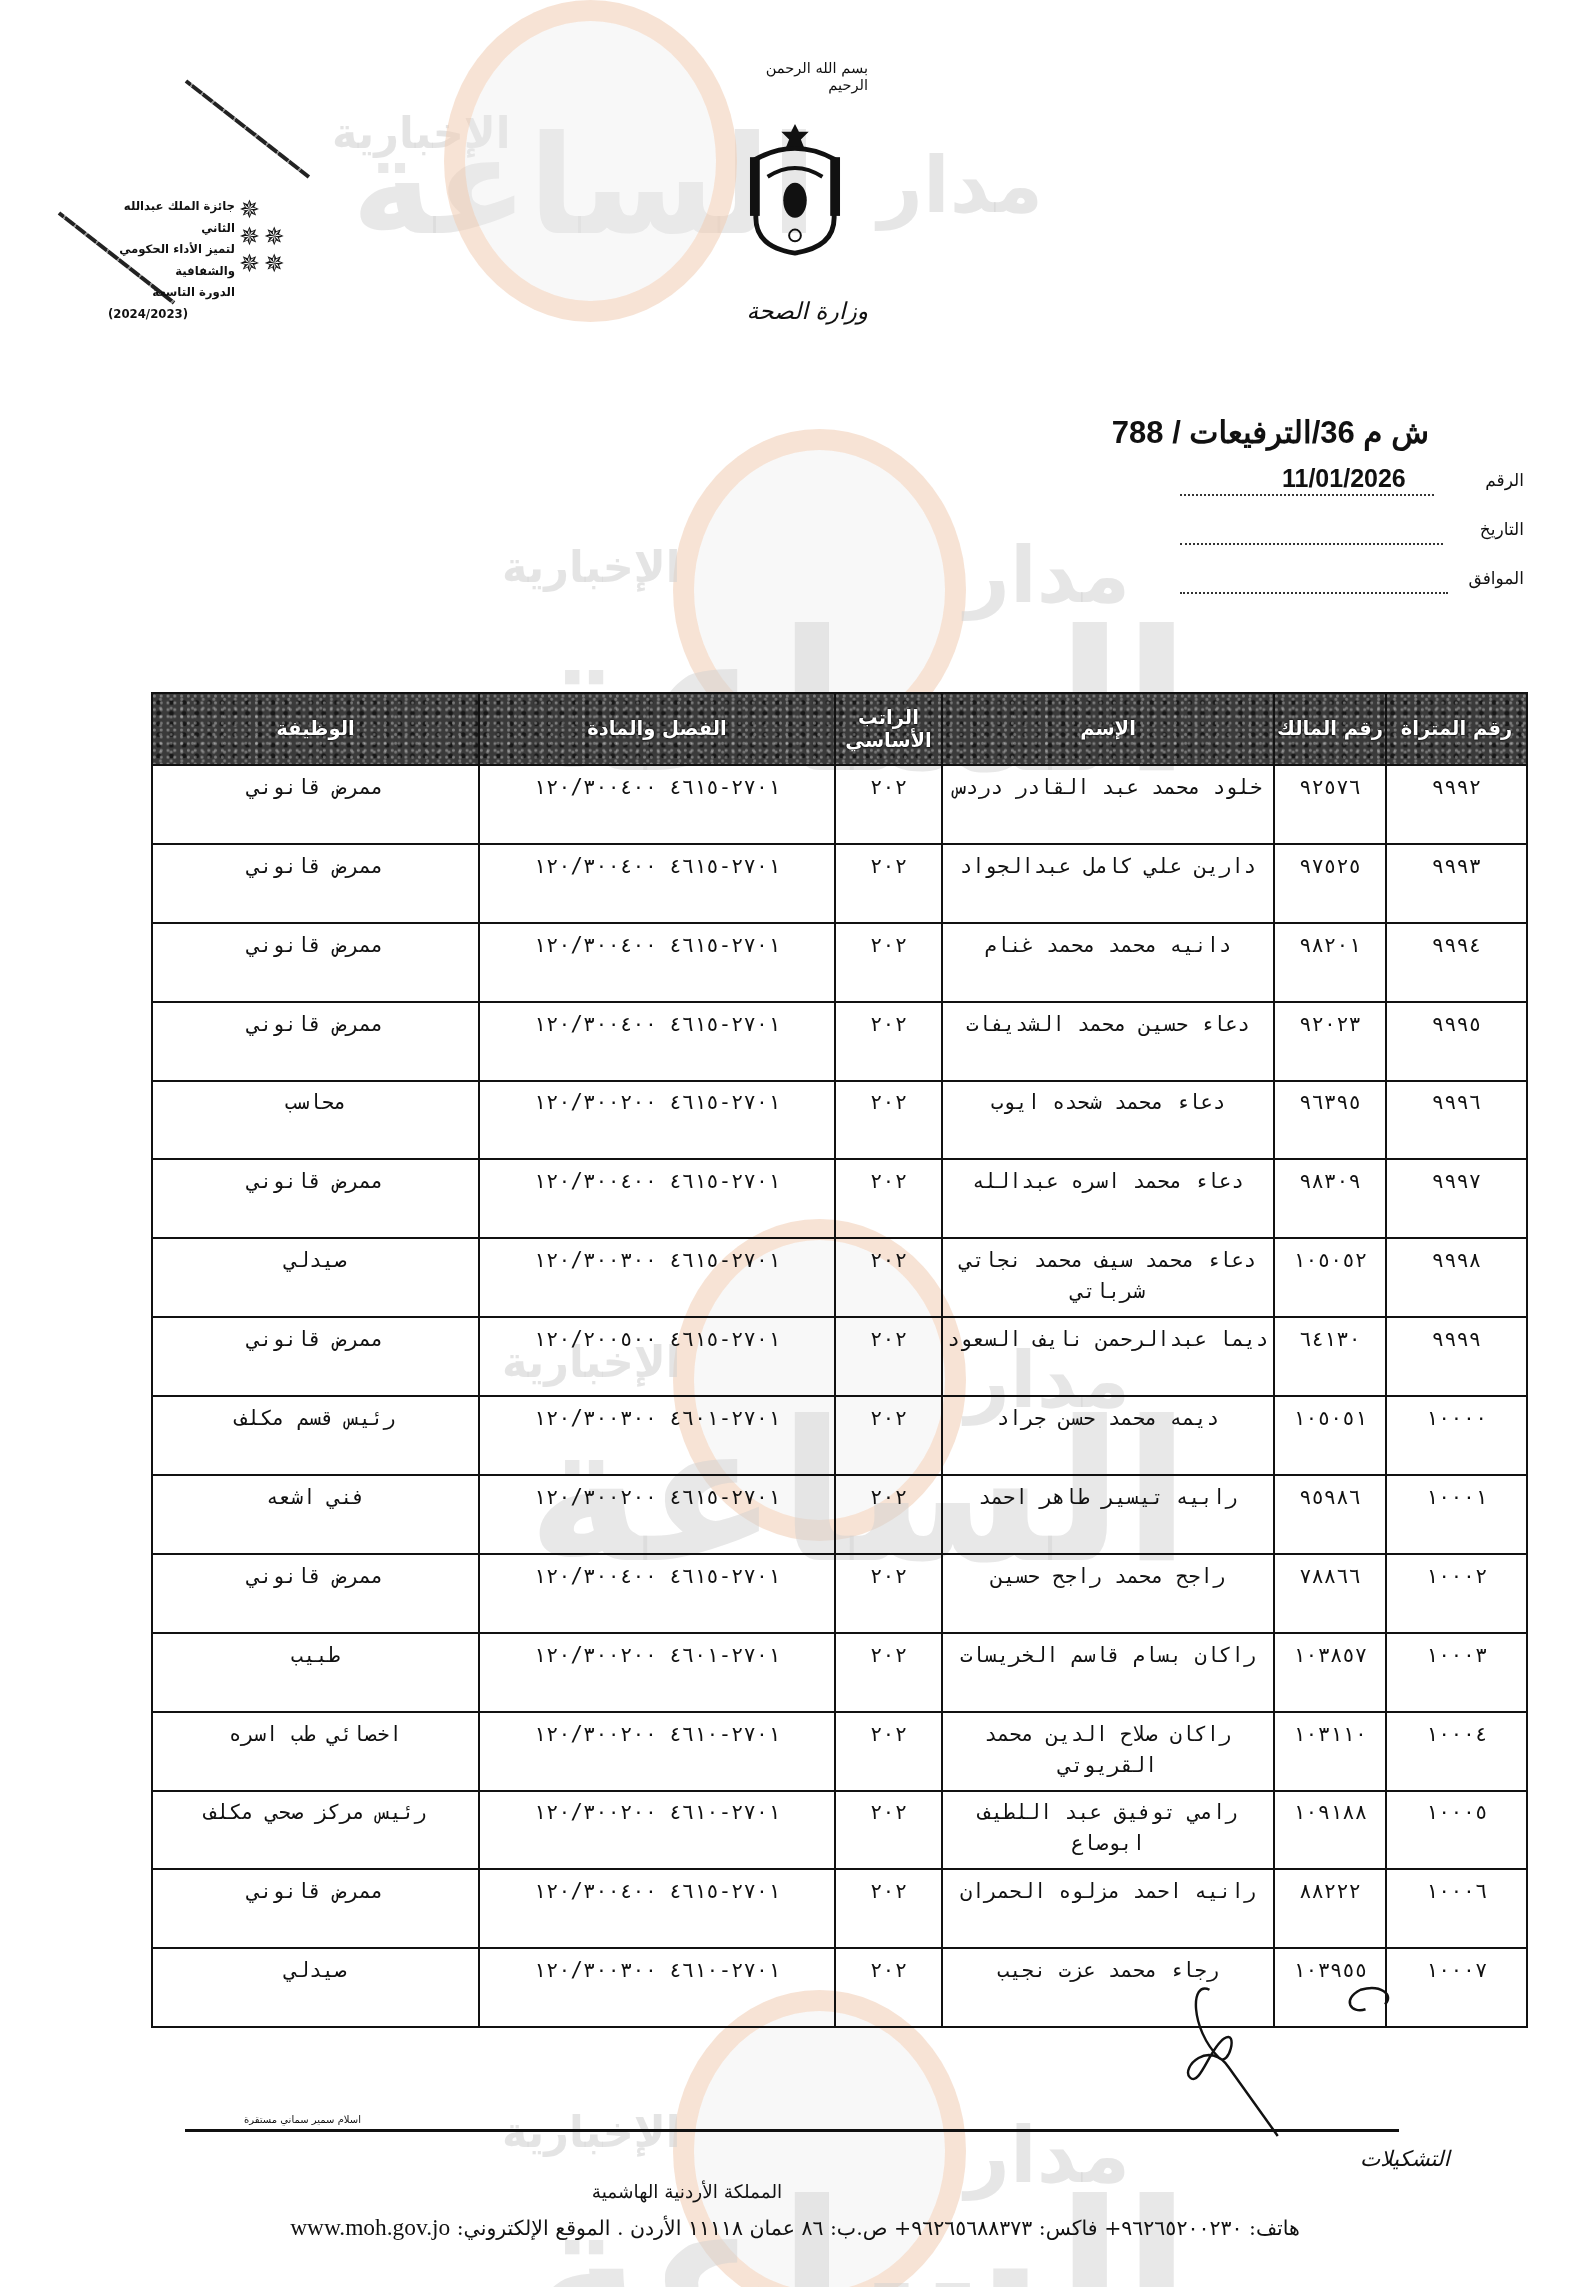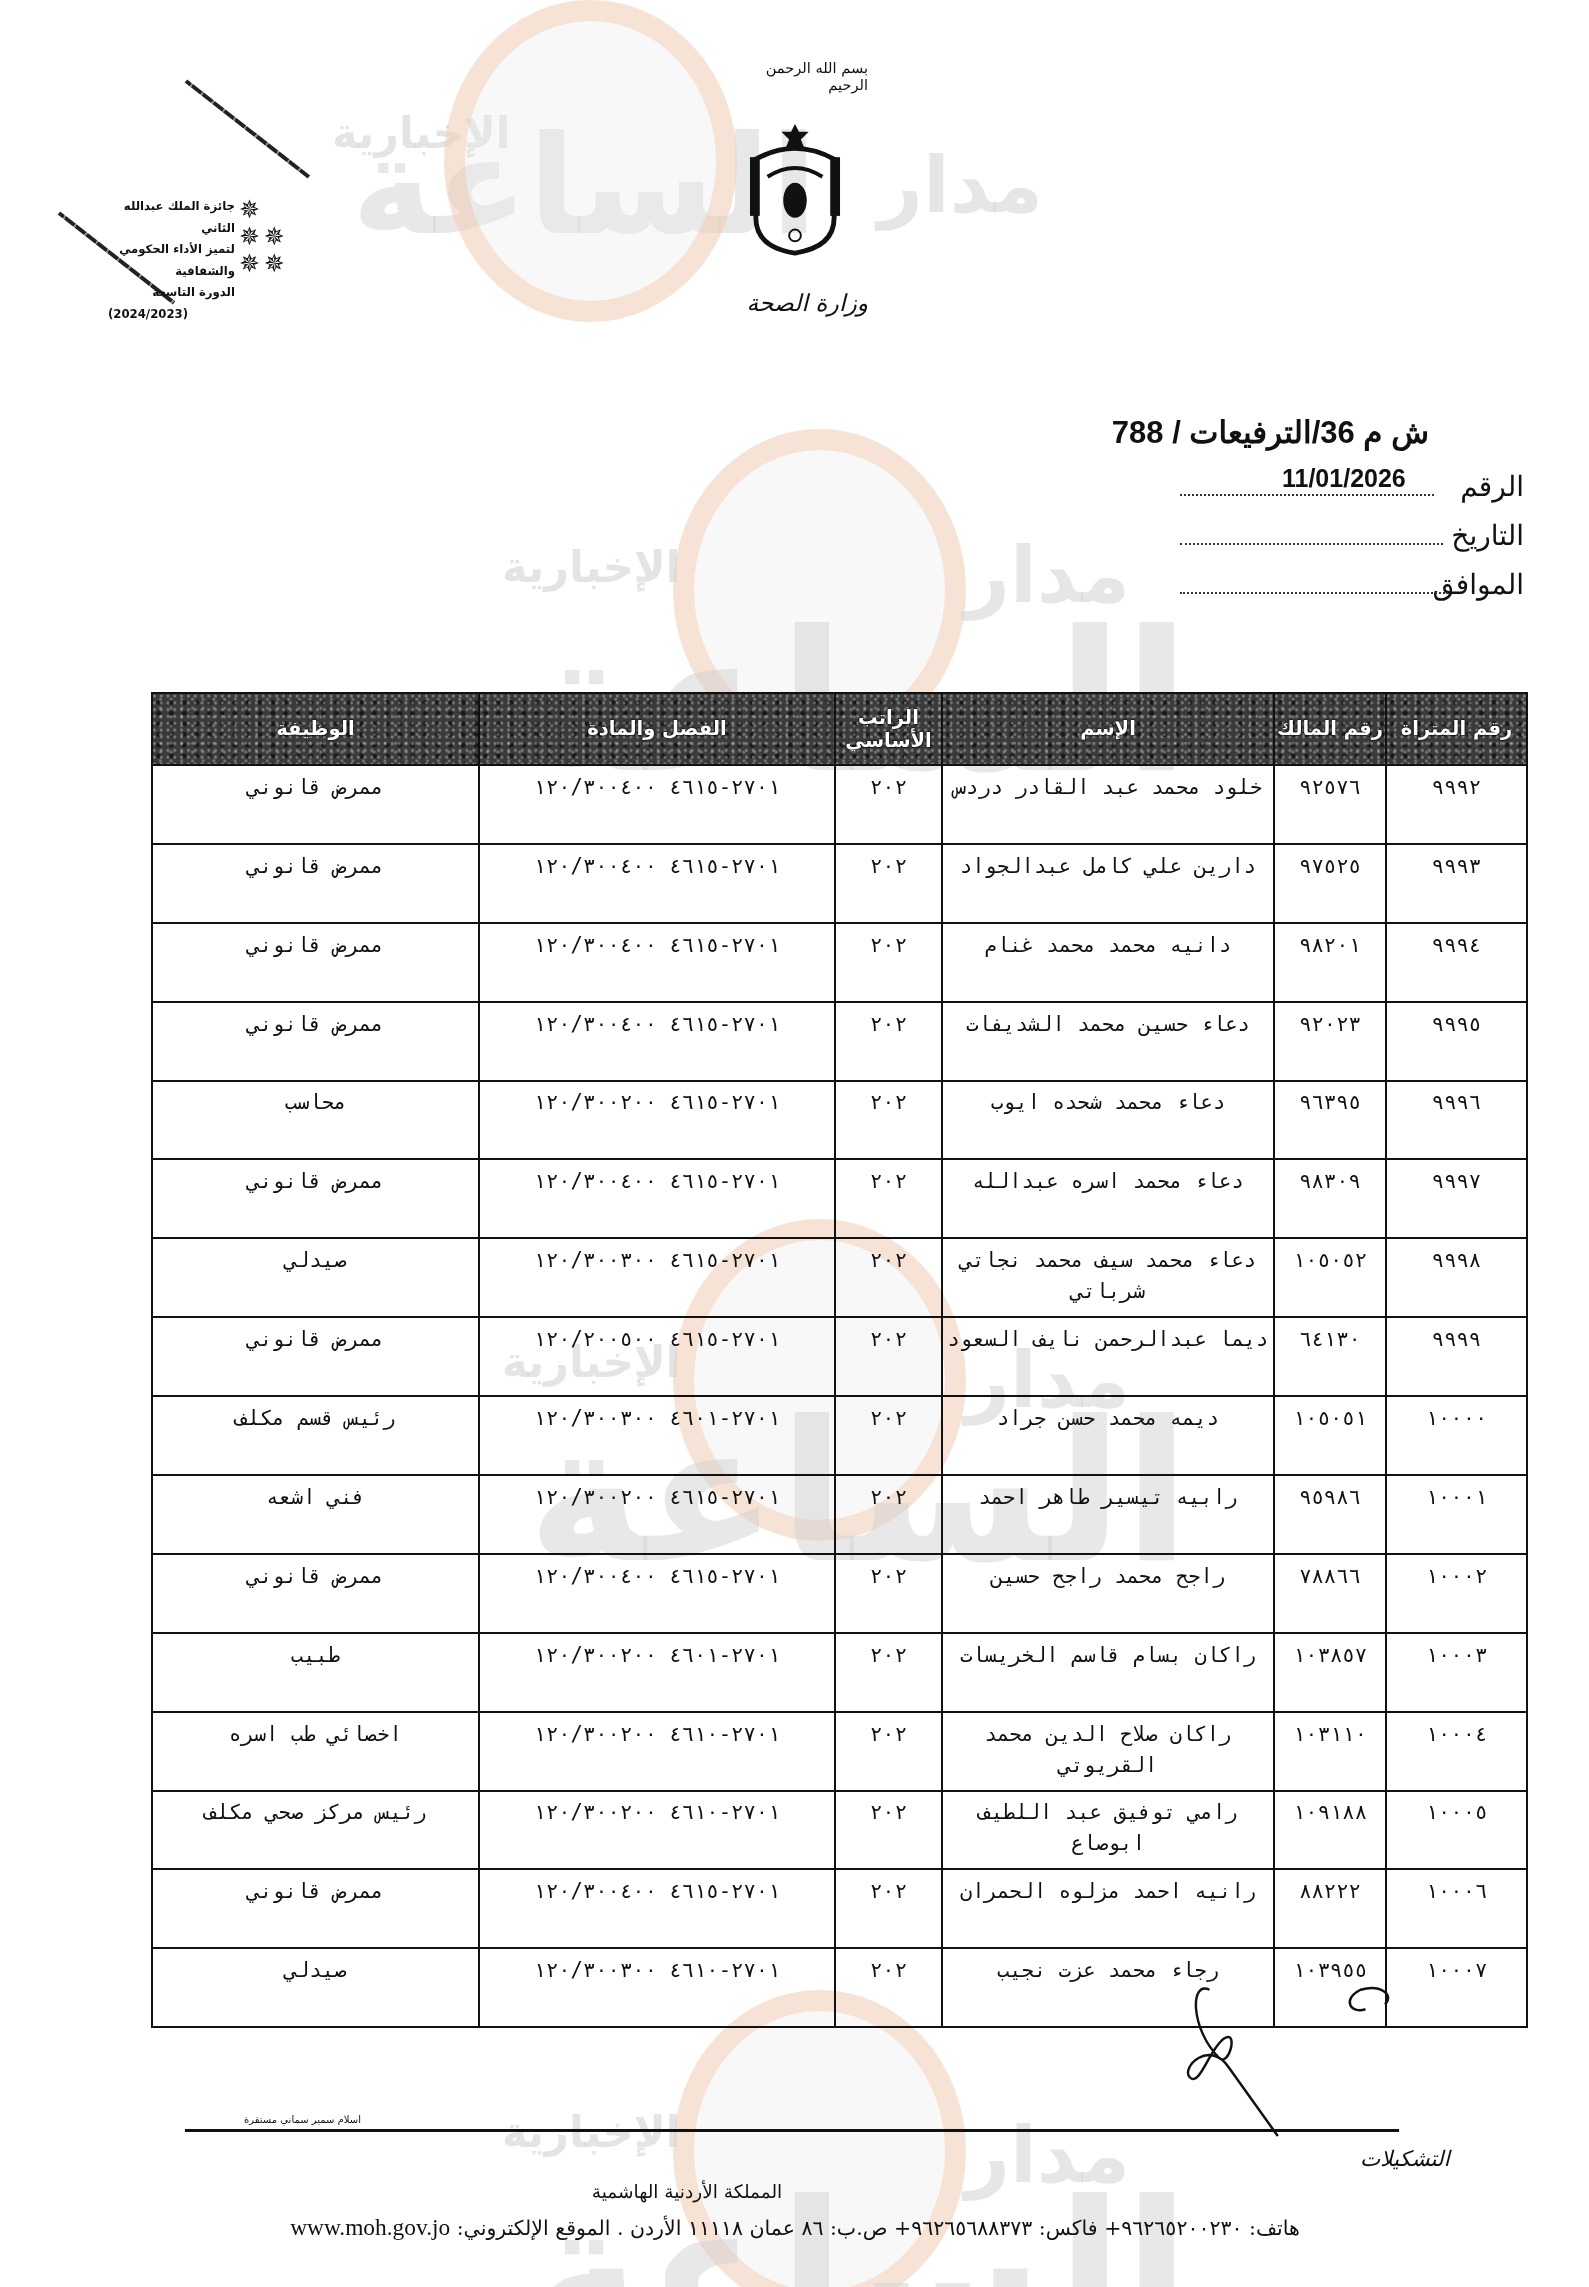--- a/index.html
+++ b/index.html
@@ -25,26 +25,26 @@
   
   .award { left:59px; top:74px; width:273px; height:244px; }
   .award .slash { position:absolute; height:3.9px; background:repeating-linear-gradient(90deg,#222 0 5.9px,#888 5.9px 7.8px,#222 7.8px 13.7px); transform-origin:left center; }
   .award .lines { position:absolute; left:49px; top:122px; direction:rtl; text-align:right; width:127px; font-size:11.7px; line-height:21.5px; font-weight:bold; }
   .award .stars { position:absolute; left:180px; top:122px; font-size:25px; line-height:27px; letter-spacing:3.9px; color:#111; }
 
   
   .crest { left:722px; top:59px; width:146px; }
   .crest .basmala { font-family:"DejaVu Serif", serif; font-size:14.6px; direction:rtl; }
   .crest .emblem { width:98px; height:137px; margin:27px auto 0; position:relative; }
-  .crest .ministry { font-family:"DejaVu Serif", serif; font-size:23.4px; direction:rtl; margin-top:32px; font-style:italic; }
+  .crest .ministry { font-family:"DejaVu Serif", serif; font-size:23.4px; direction:rtl; margin-top:40px; font-style:italic; }
 
   
   .ref { direction:rtl; font-family:"Liberation Sans", sans-serif; }
   .ref-line { position:absolute; font-weight:bold; font-size:31px; }
-  .ref-label { position:absolute; font-size:28px; }
+  .ref-label { position:absolute; font-size:17px; }
   .ref-dots { position:absolute; border-bottom:2px dotted #333; height:0; }
   .ref-value { position:absolute; font-weight:bold; font-size:25px; }
 
   
   table.grid {
     position:absolute; left:151px; top:692px; width:1375px;
     border-collapse:collapse; direction:rtl; table-layout:fixed;
   }
   table.grid th, table.grid td { border:2px solid #111; padding:0; vertical-align:top; }
   table.grid th {

